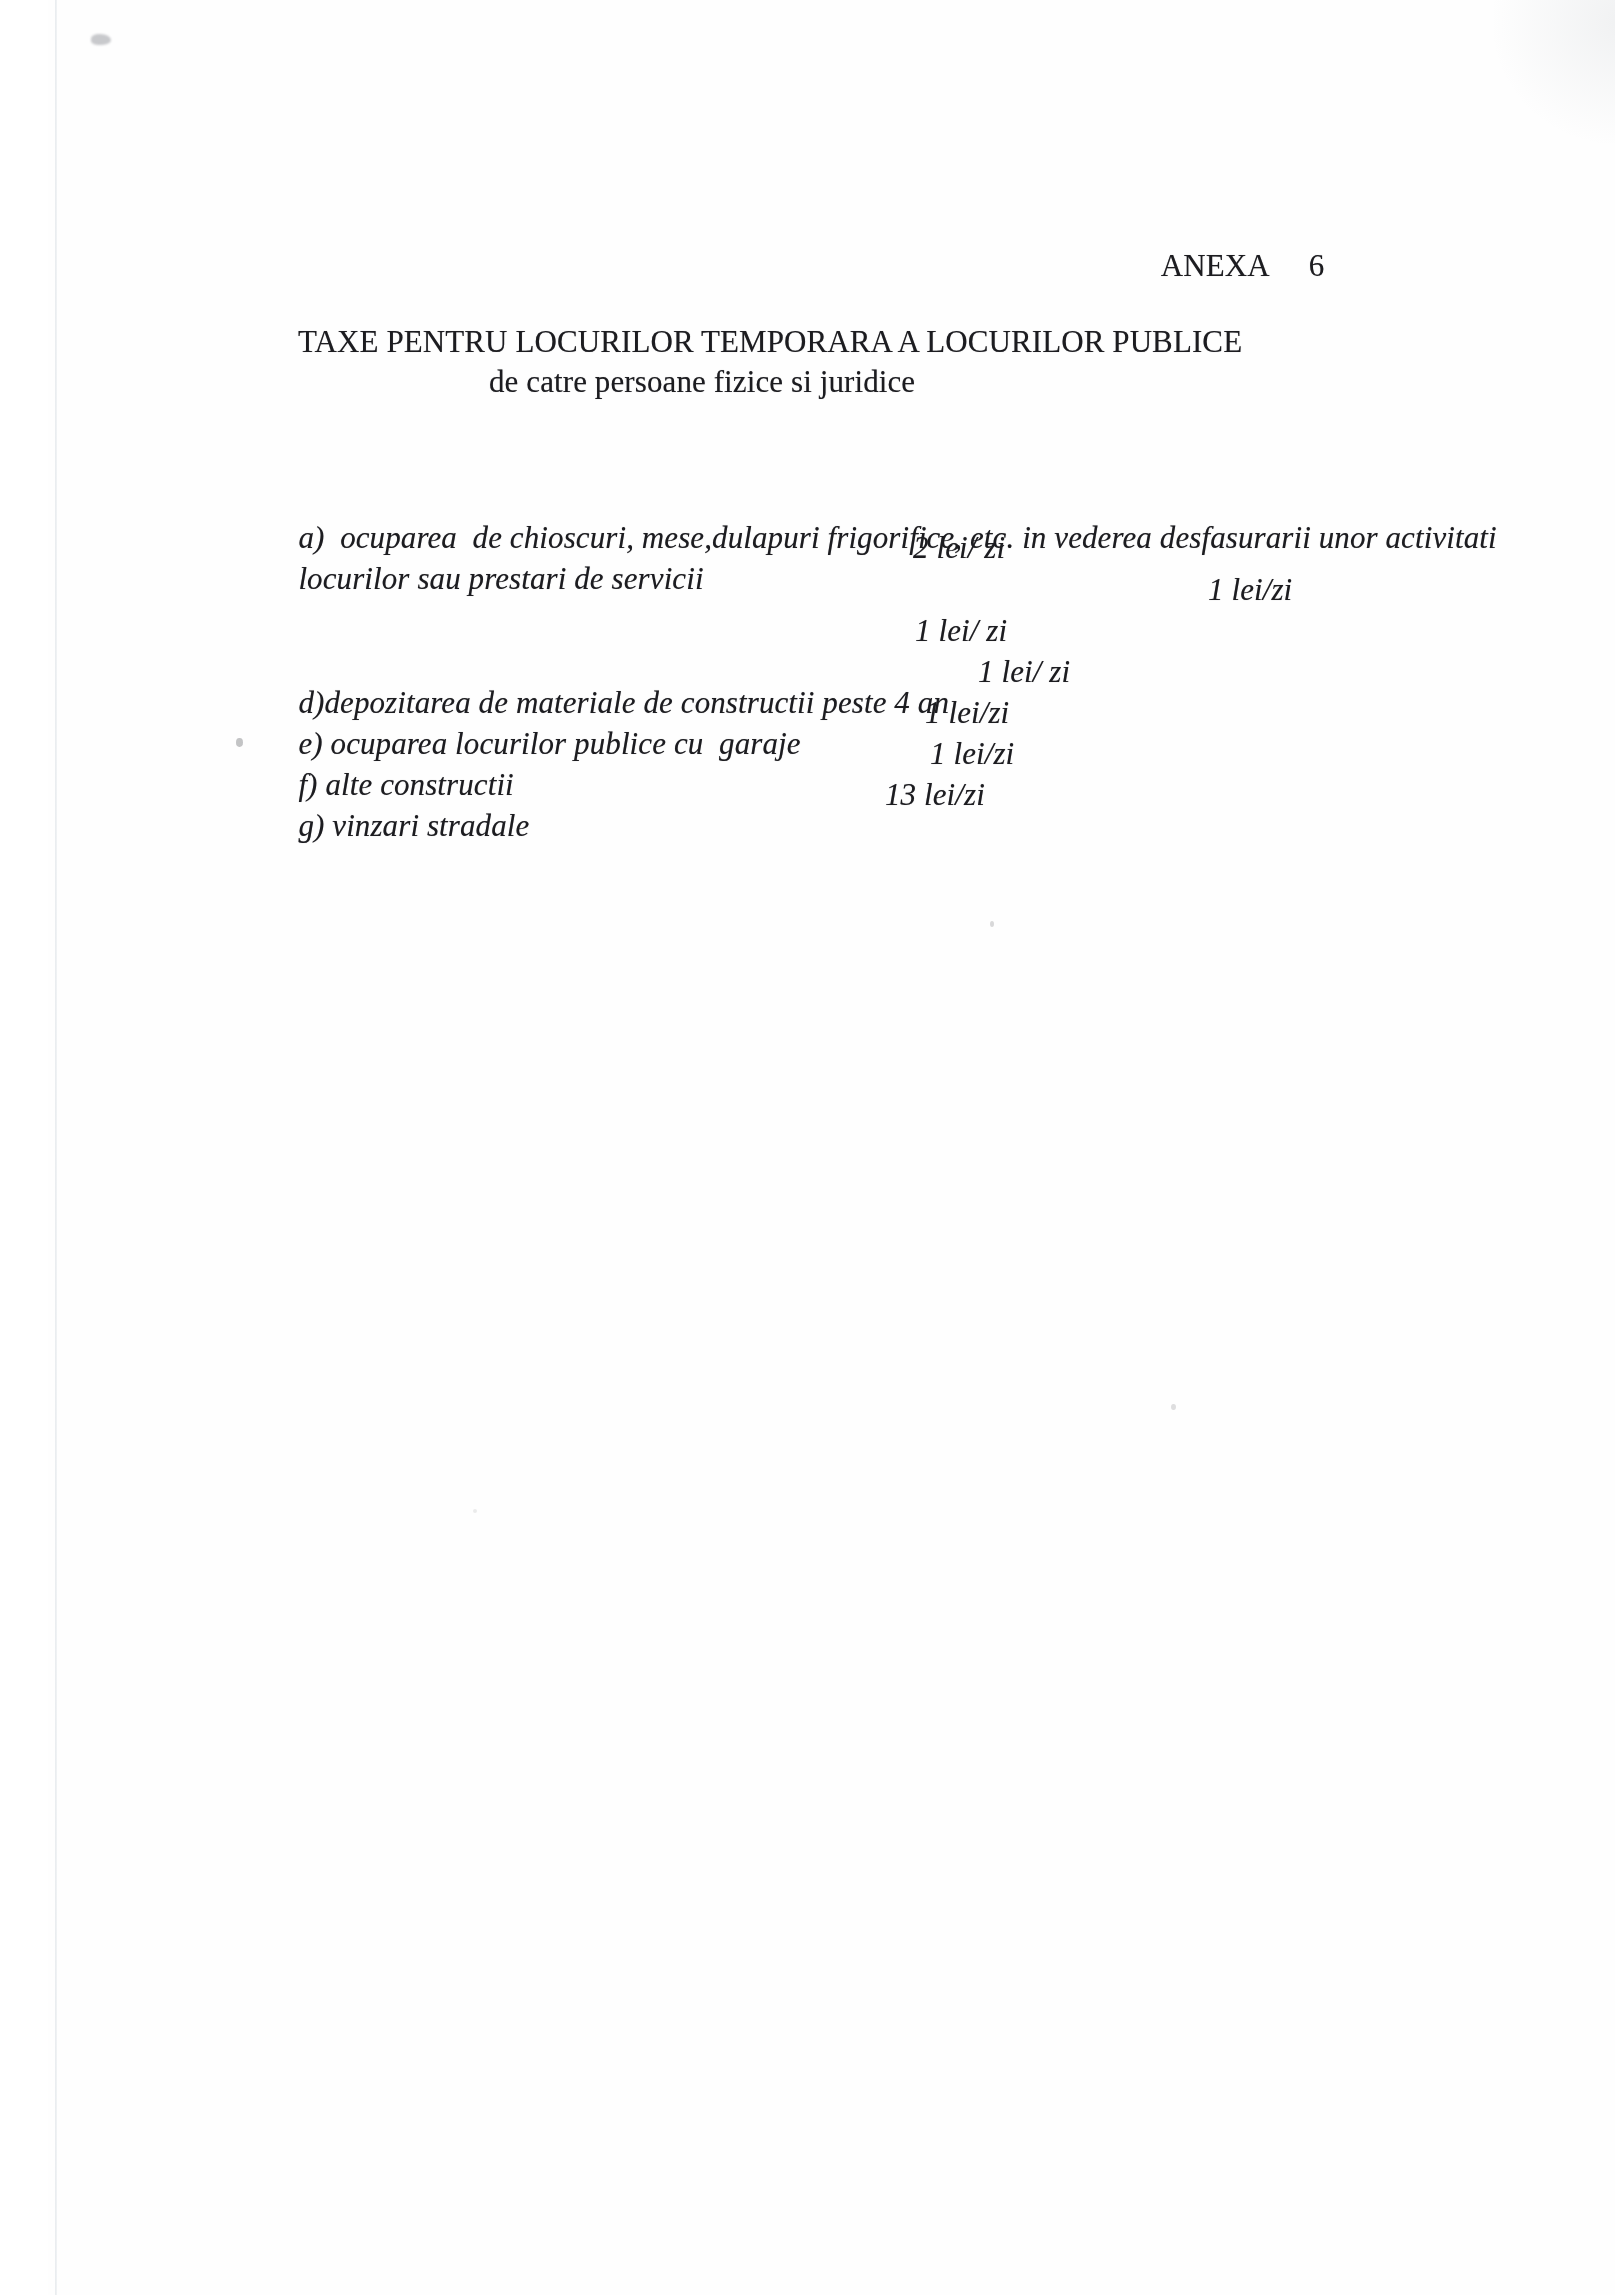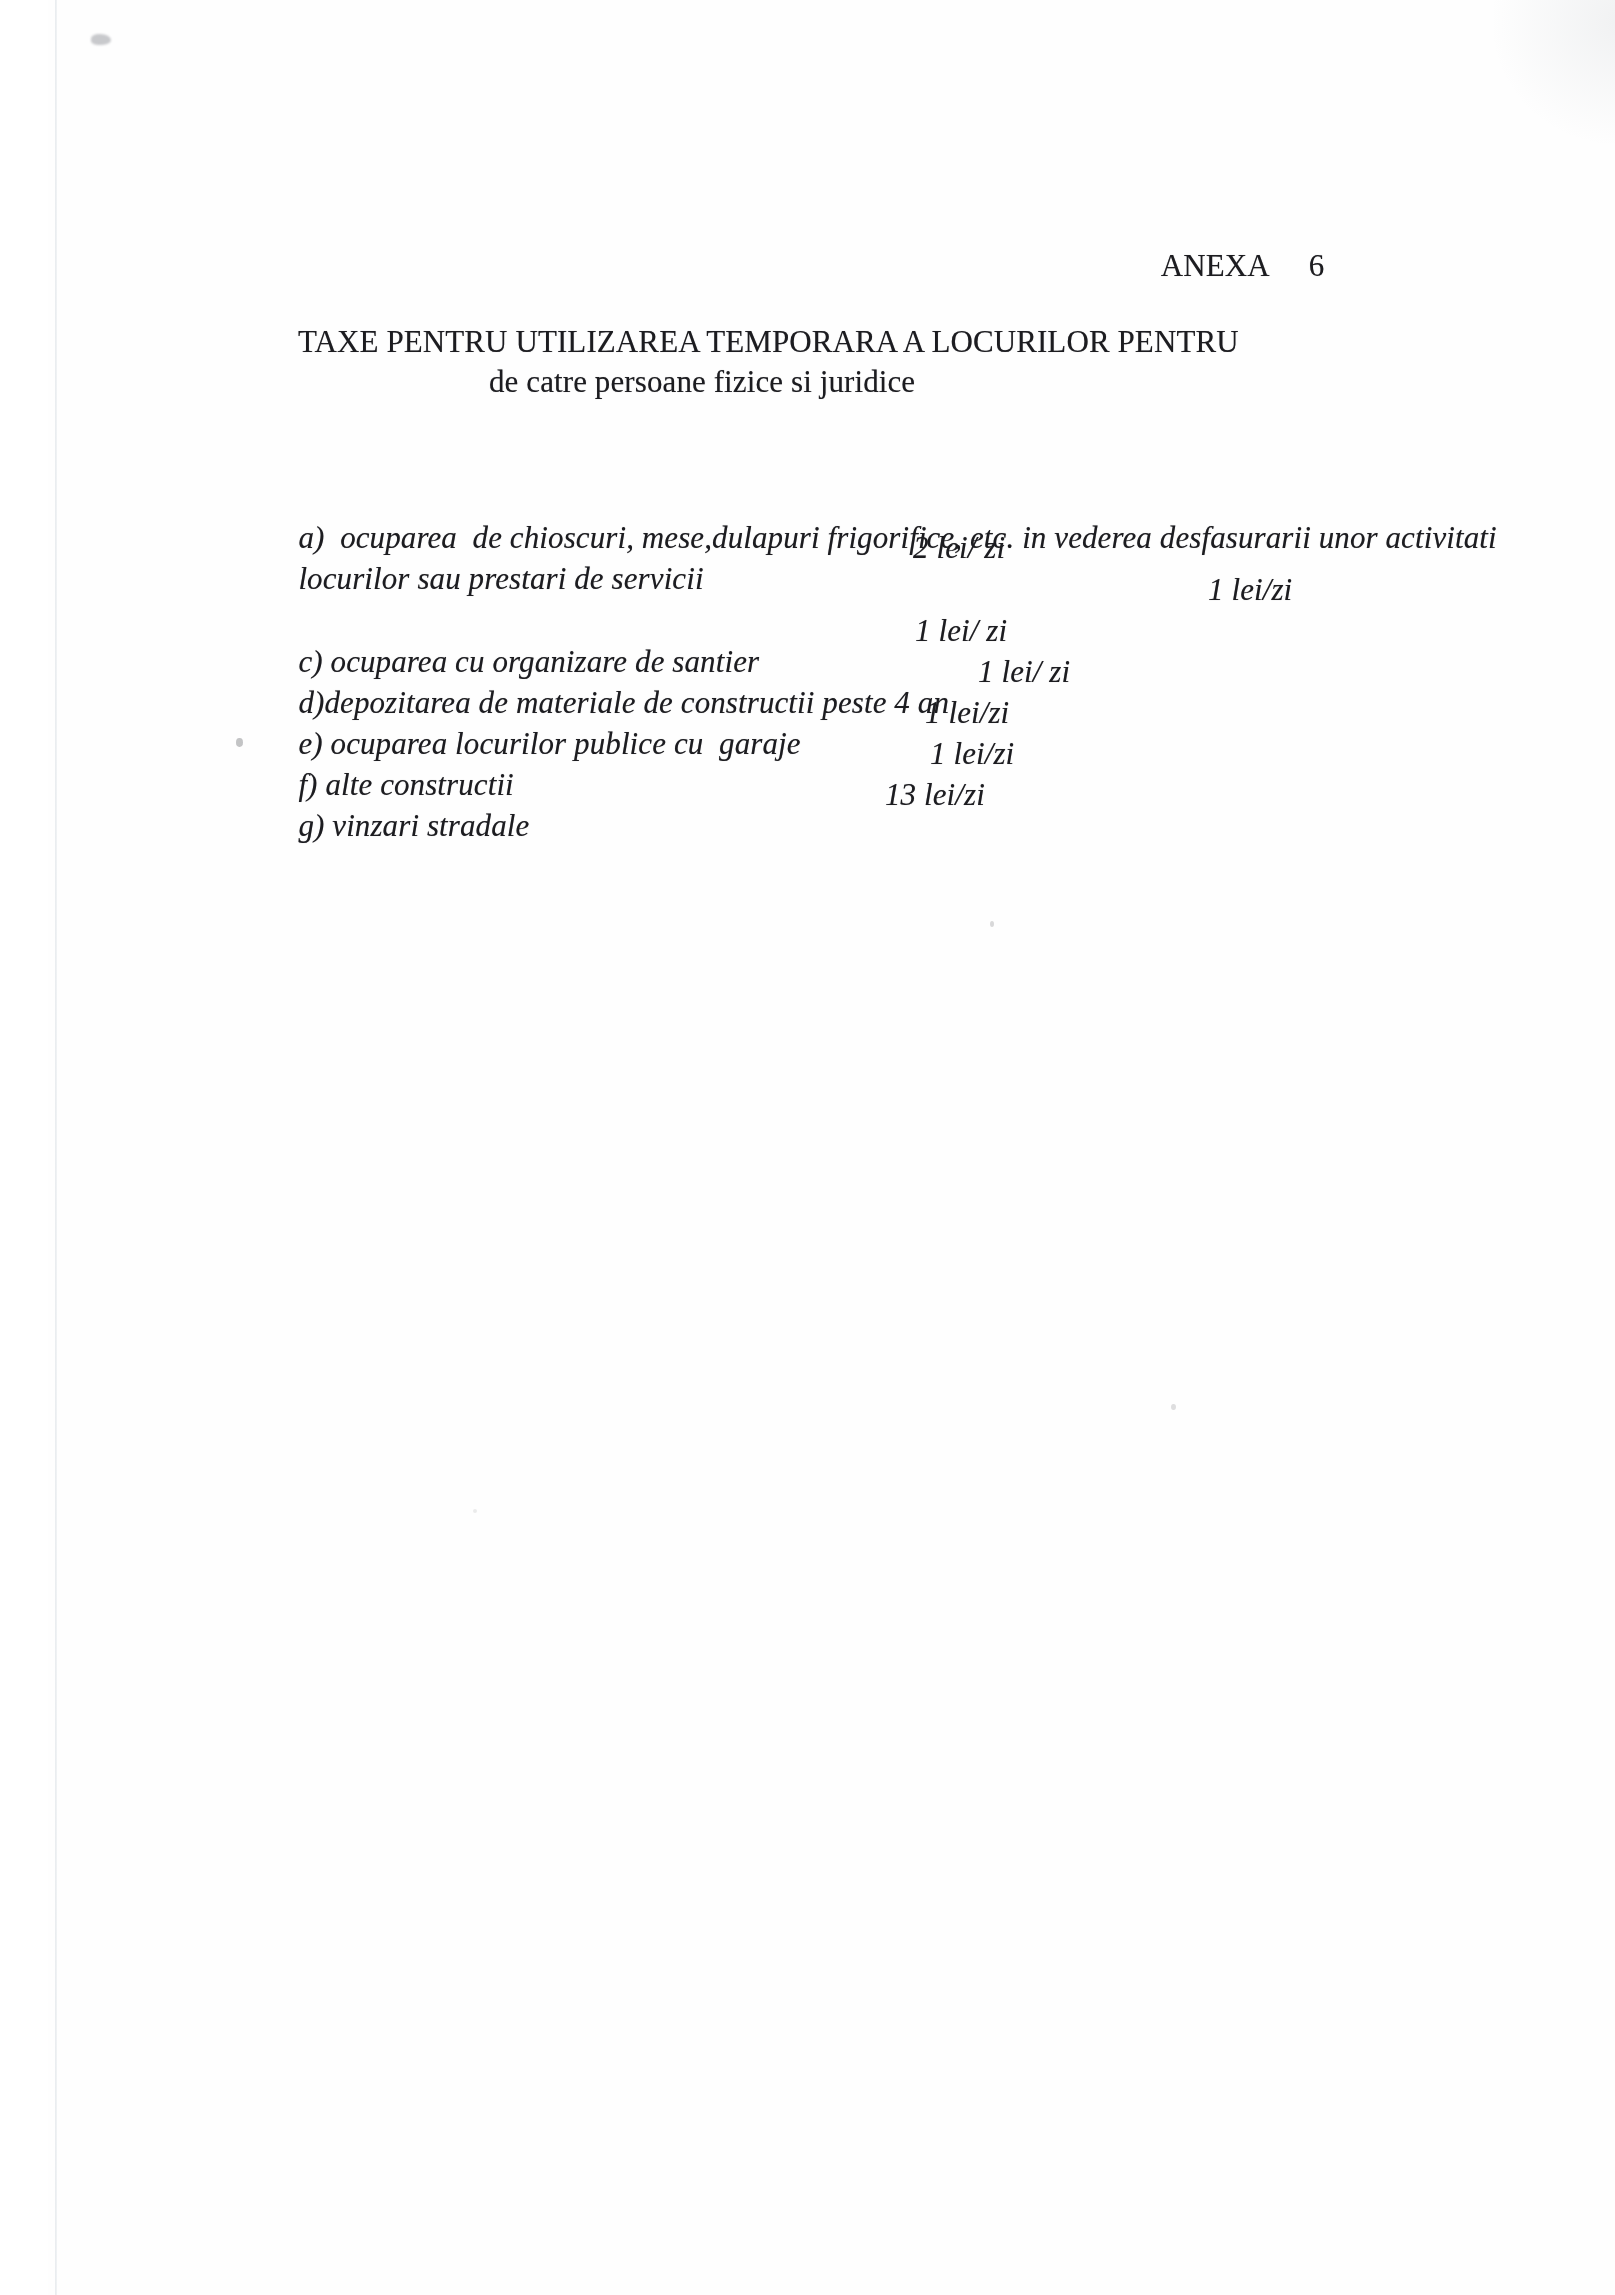--- a/index.html
+++ b/index.html
@@ -98,38 +98,37 @@
   <div class="scan-mark-topleft"></div>
   <div class="speck dot-before-f"></div>
   <div class="speck s1"></div>
   <div class="speck s2"></div>
   <div class="speck s3"></div>
 
   <div class="line annex-heading">
     <span>ANEXA</span><span class="annex-number">6</span>
   </div>
 
-  <div class="line doc-title">TAXE PENTRU UTILIZAREA TEMPORARA A LOCURILOR PENTRU</div>
+  <div class="line doc-title">TAXE PENTRU LOCURILOR TEMPORARA A LOCURILOR PUBLICE</div>
   <div class="line doc-subtitle">de catre persoane fizice si juridice</div>
 
   <div class="line row row-a1">
     <span>a)  ocuparea  de chioscuri, mese,dulapuri frigorifice, etc. in vederea desfasurarii unor activitati</span>
   </div>
 
   <div class="line row row-a2">
     <span>locurilor sau prestari de servicii</span>
     <span class="price price-a2">2 lei/ zi</span>
   </div>
 
   <div class="line row row-b">
     <span class="price price-b">1 lei/zi</span>
   </div>
 
   <div class="line row row-c">
-    <span>c) ocuparea cu organizare de santier</span>
     <span class="price price-c">1 lei/ zi</span>
   </div>
 
   <div class="line row row-d">
     <span>d)depozitarea de materiale de constructii peste 4 an</span>
     <span class="price price-d">1 lei/ zi</span>
   </div>
 
   <div class="line row row-e">
     <span>e) ocuparea locurilor publice cu  garaje</span>

